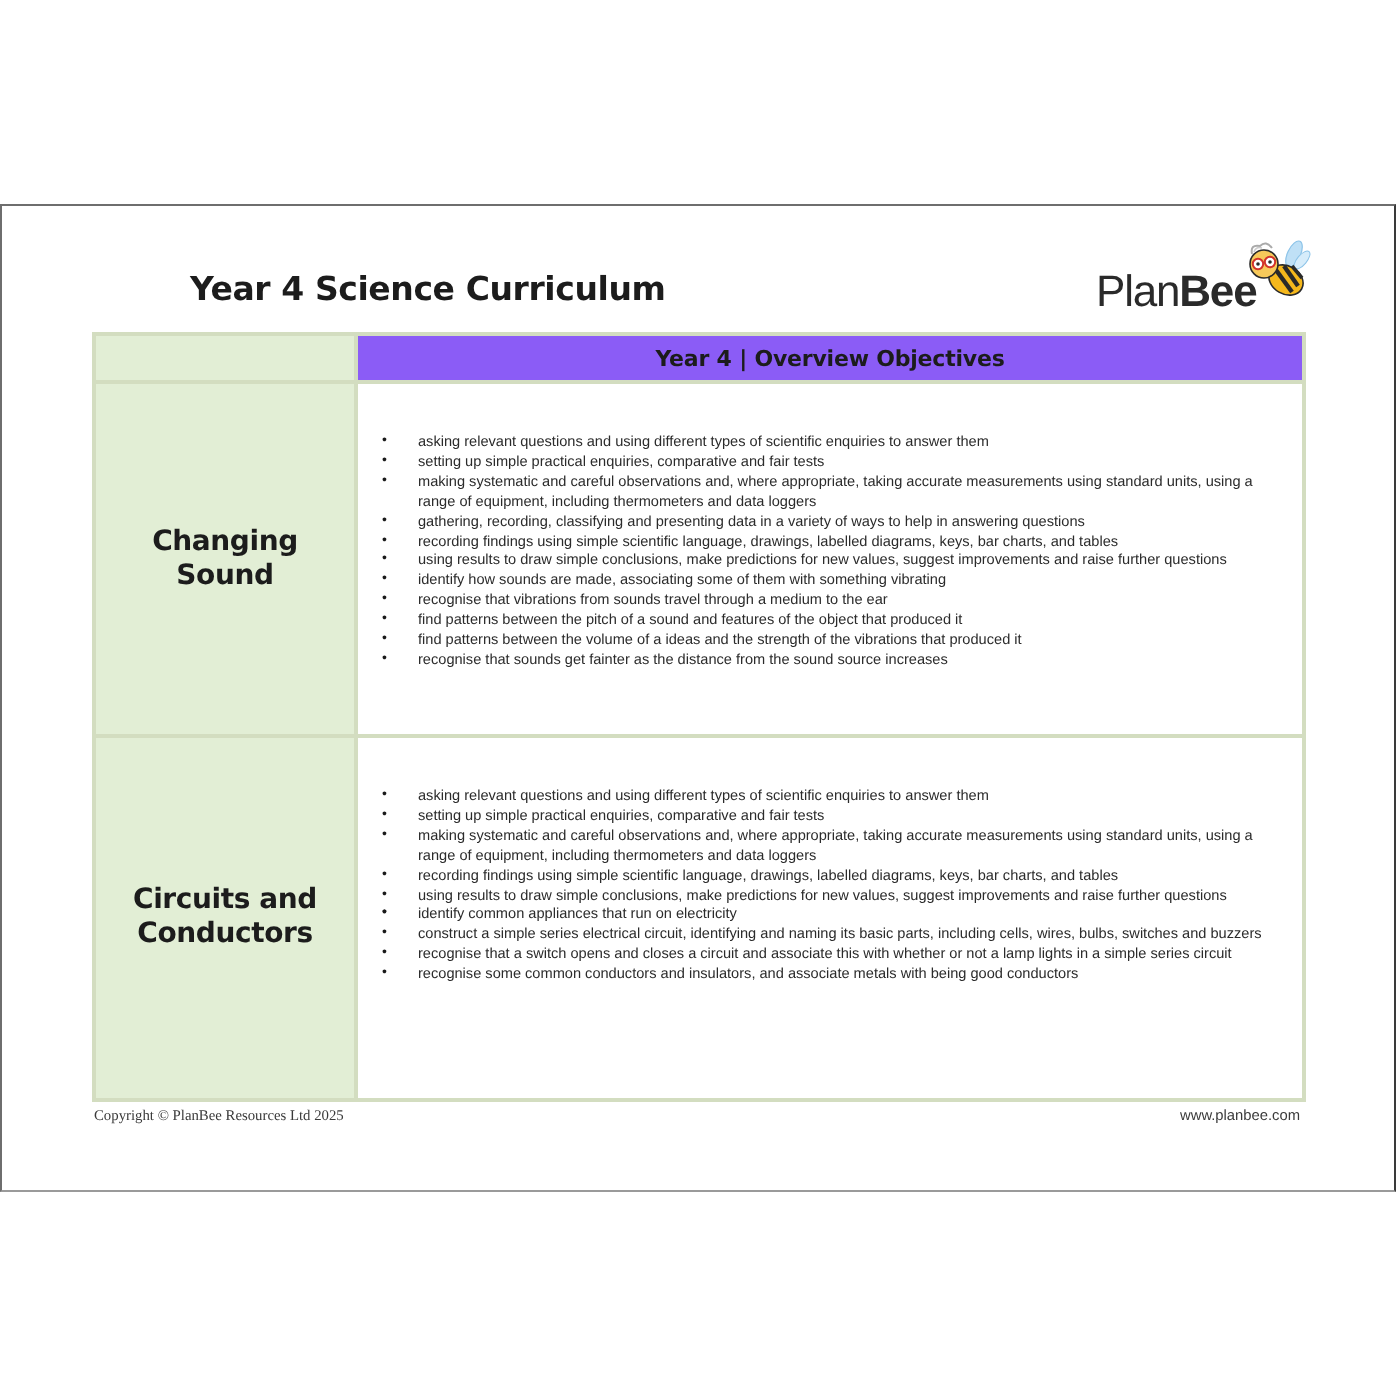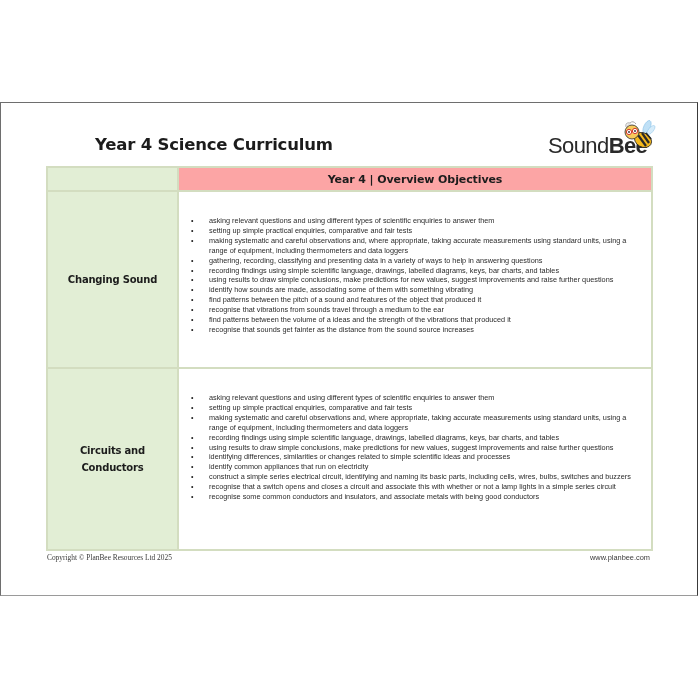--- a/index.html
+++ b/index.html
@@ -77,21 +77,21 @@
     }
     .row {
       position: absolute;
       left: 0;
       width: 603px;
       box-sizing: border-box;
     }
     .row.header {
       top: 0;
       height: 24px;
-      background: #fca5a5;
+      background: #8b5cf6;
       border-bottom: 2px solid #d3ddc0;
     }
     .row.r1 { top: 24px; height: 177px; border-bottom: 2px solid #d3ddc0; }
     .row.r2 { top: 201px; height: 180px; }
     .cell-left {
       position: absolute;
       left: 0;
       top: 0;
       bottom: 0;
       width: 131px;
@@ -120,21 +120,21 @@
       text-align: center;
       font-family: "DejaVu Sans", sans-serif;
       font-weight: bold;
       font-size: 11px;
       color: #1c1c1c;
       letter-spacing: -0.1px;
     }
     .topic-label {
       font-family: "DejaVu Sans", sans-serif;
       font-weight: bold;
-      font-size: 10px;
+      font-size: 14px;
       line-height: 17px;
       color: #1c1c1c;
       letter-spacing: -0.2px;
       padding: 0 14px;
     }
     .row.r1 .topic-label { margin-top: 0px; }
     ul.objectives {
       list-style: none;
       margin: 0;
       padding: 0;
@@ -181,21 +181,21 @@
     }
   </style>
 </head>
 <body>
 
 <div class="frame"></div>
 
 <div class="doc-title">Year 4 Science Curriculum</div>
 
 <div class="logo">
-  <div class="logo-text"><span class="plan">Sound</span><span class="bee">Bee</span></div>
+  <div class="logo-text"><span class="plan">Plan</span><span class="bee">Bee</span></div>
   <svg class="bee-icon" viewBox="0 0 40 32" xmlns="http://www.w3.org/2000/svg">
 
     <ellipse cx="31" cy="7" rx="3.2" ry="7" transform="rotate(25 31 7)" fill="#bfe0f6" stroke="#8cc3e8" stroke-width="0.6"></ellipse>
     <ellipse cx="35" cy="10" rx="2.4" ry="5.5" transform="rotate(40 35 10)" fill="#d6ecfa" stroke="#8cc3e8" stroke-width="0.5"></ellipse>
 
     <ellipse cx="27" cy="20" rx="9" ry="7" transform="rotate(30 27 20)" fill="#f5b81c" stroke="#2a2a2a" stroke-width="0.8"></ellipse>
     <path d="M22 15 L30 26" stroke="#2a2a2a" stroke-width="2.2"></path>
     <path d="M26 13 L33 23" stroke="#2a2a2a" stroke-width="2.2"></path>
     <path d="M30 13 L35 19" stroke="#2a2a2a" stroke-width="1.8"></path>
 
@@ -225,40 +225,40 @@
     </div>
     <div class="cell-right">
       <ul class="objectives">
         <li><span class="bullet">•</span><span>asking relevant questions and using different types of scientific enquiries to answer them</span></li>
         <li><span class="bullet">•</span><span>setting up simple practical enquiries, comparative and fair tests</span></li>
         <li><span class="bullet">•</span><span>making systematic and careful observations and, where appropriate, taking accurate measurements using standard units, using a range of equipment, including thermometers and data loggers</span></li>
         <li><span class="bullet">•</span><span>gathering, recording, classifying and presenting data in a variety of ways to help in answering questions</span></li>
         <li><span class="bullet">•</span><span>recording findings using simple scientific language, drawings, labelled diagrams, keys, bar charts, and tables</span></li>
         <li><span class="bullet">•</span><span>using results to draw simple conclusions, make predictions for new values, suggest improvements and raise further questions</span></li>
         <li><span class="bullet">•</span><span>identify how sounds are made, associating some of them with something vibrating</span></li>
+        <li><span class="bullet">•</span><span>recognise that vibrations from sounds travel through a medium to the ear</span></li>
         <li><span class="bullet">•</span><span>find patterns between the pitch of a sound and features of the object that produced it</span></li>
-        <li><span class="bullet">•</span><span>recognise that vibrations from sounds travel through a medium to the ear</span></li>
         <li><span class="bullet">•</span><span>find patterns between the volume of a ideas and the strength of the vibrations that produced it</span></li>
         <li><span class="bullet">•</span><span>recognise that sounds get fainter as the distance from the sound source increases</span></li>
       </ul>
     </div>
   </div>
 
   <div class="row r2">
     <div class="cell-left">
       <div class="topic-label" style="width:100px;">Circuits and Conductors</div>
     </div>
     <div class="cell-right">
       <ul class="objectives">
         <li><span class="bullet">•</span><span>asking relevant questions and using different types of scientific enquiries to answer them</span></li>
         <li><span class="bullet">•</span><span>setting up simple practical enquiries, comparative and fair tests</span></li>
         <li><span class="bullet">•</span><span>making systematic and careful observations and, where appropriate, taking accurate measurements using standard units, using a range of equipment, including thermometers and data loggers</span></li>
         <li><span class="bullet">•</span><span>recording findings using simple scientific language, drawings, labelled diagrams, keys, bar charts, and tables</span></li>
         <li><span class="bullet">•</span><span>using results to draw simple conclusions, make predictions for new values, suggest improvements and raise further questions</span></li>
-        <li><span class="bullet">•</span><span>identifying differences, similarities or changes related to simple scientific ideas and processes</span></li>
+        <li><span class="bullet">•</span></li>
         <li><span class="bullet">•</span><span>identify common appliances that run on electricity</span></li>
         <li><span class="bullet">•</span><span>construct a simple series electrical circuit, identifying and naming its basic parts, including cells, wires, bulbs, switches and buzzers</span></li>
         <li><span class="bullet">•</span><span>recognise that a switch opens and closes a circuit and associate this with whether or not a lamp lights in a simple series circuit</span></li>
         <li><span class="bullet">•</span><span>recognise some common conductors and insulators, and associate metals with being good conductors</span></li>
       </ul>
     </div>
   </div>
 </div>
 
 <div class="footer-left">Copyright © PlanBee Resources Ltd 2025</div>

